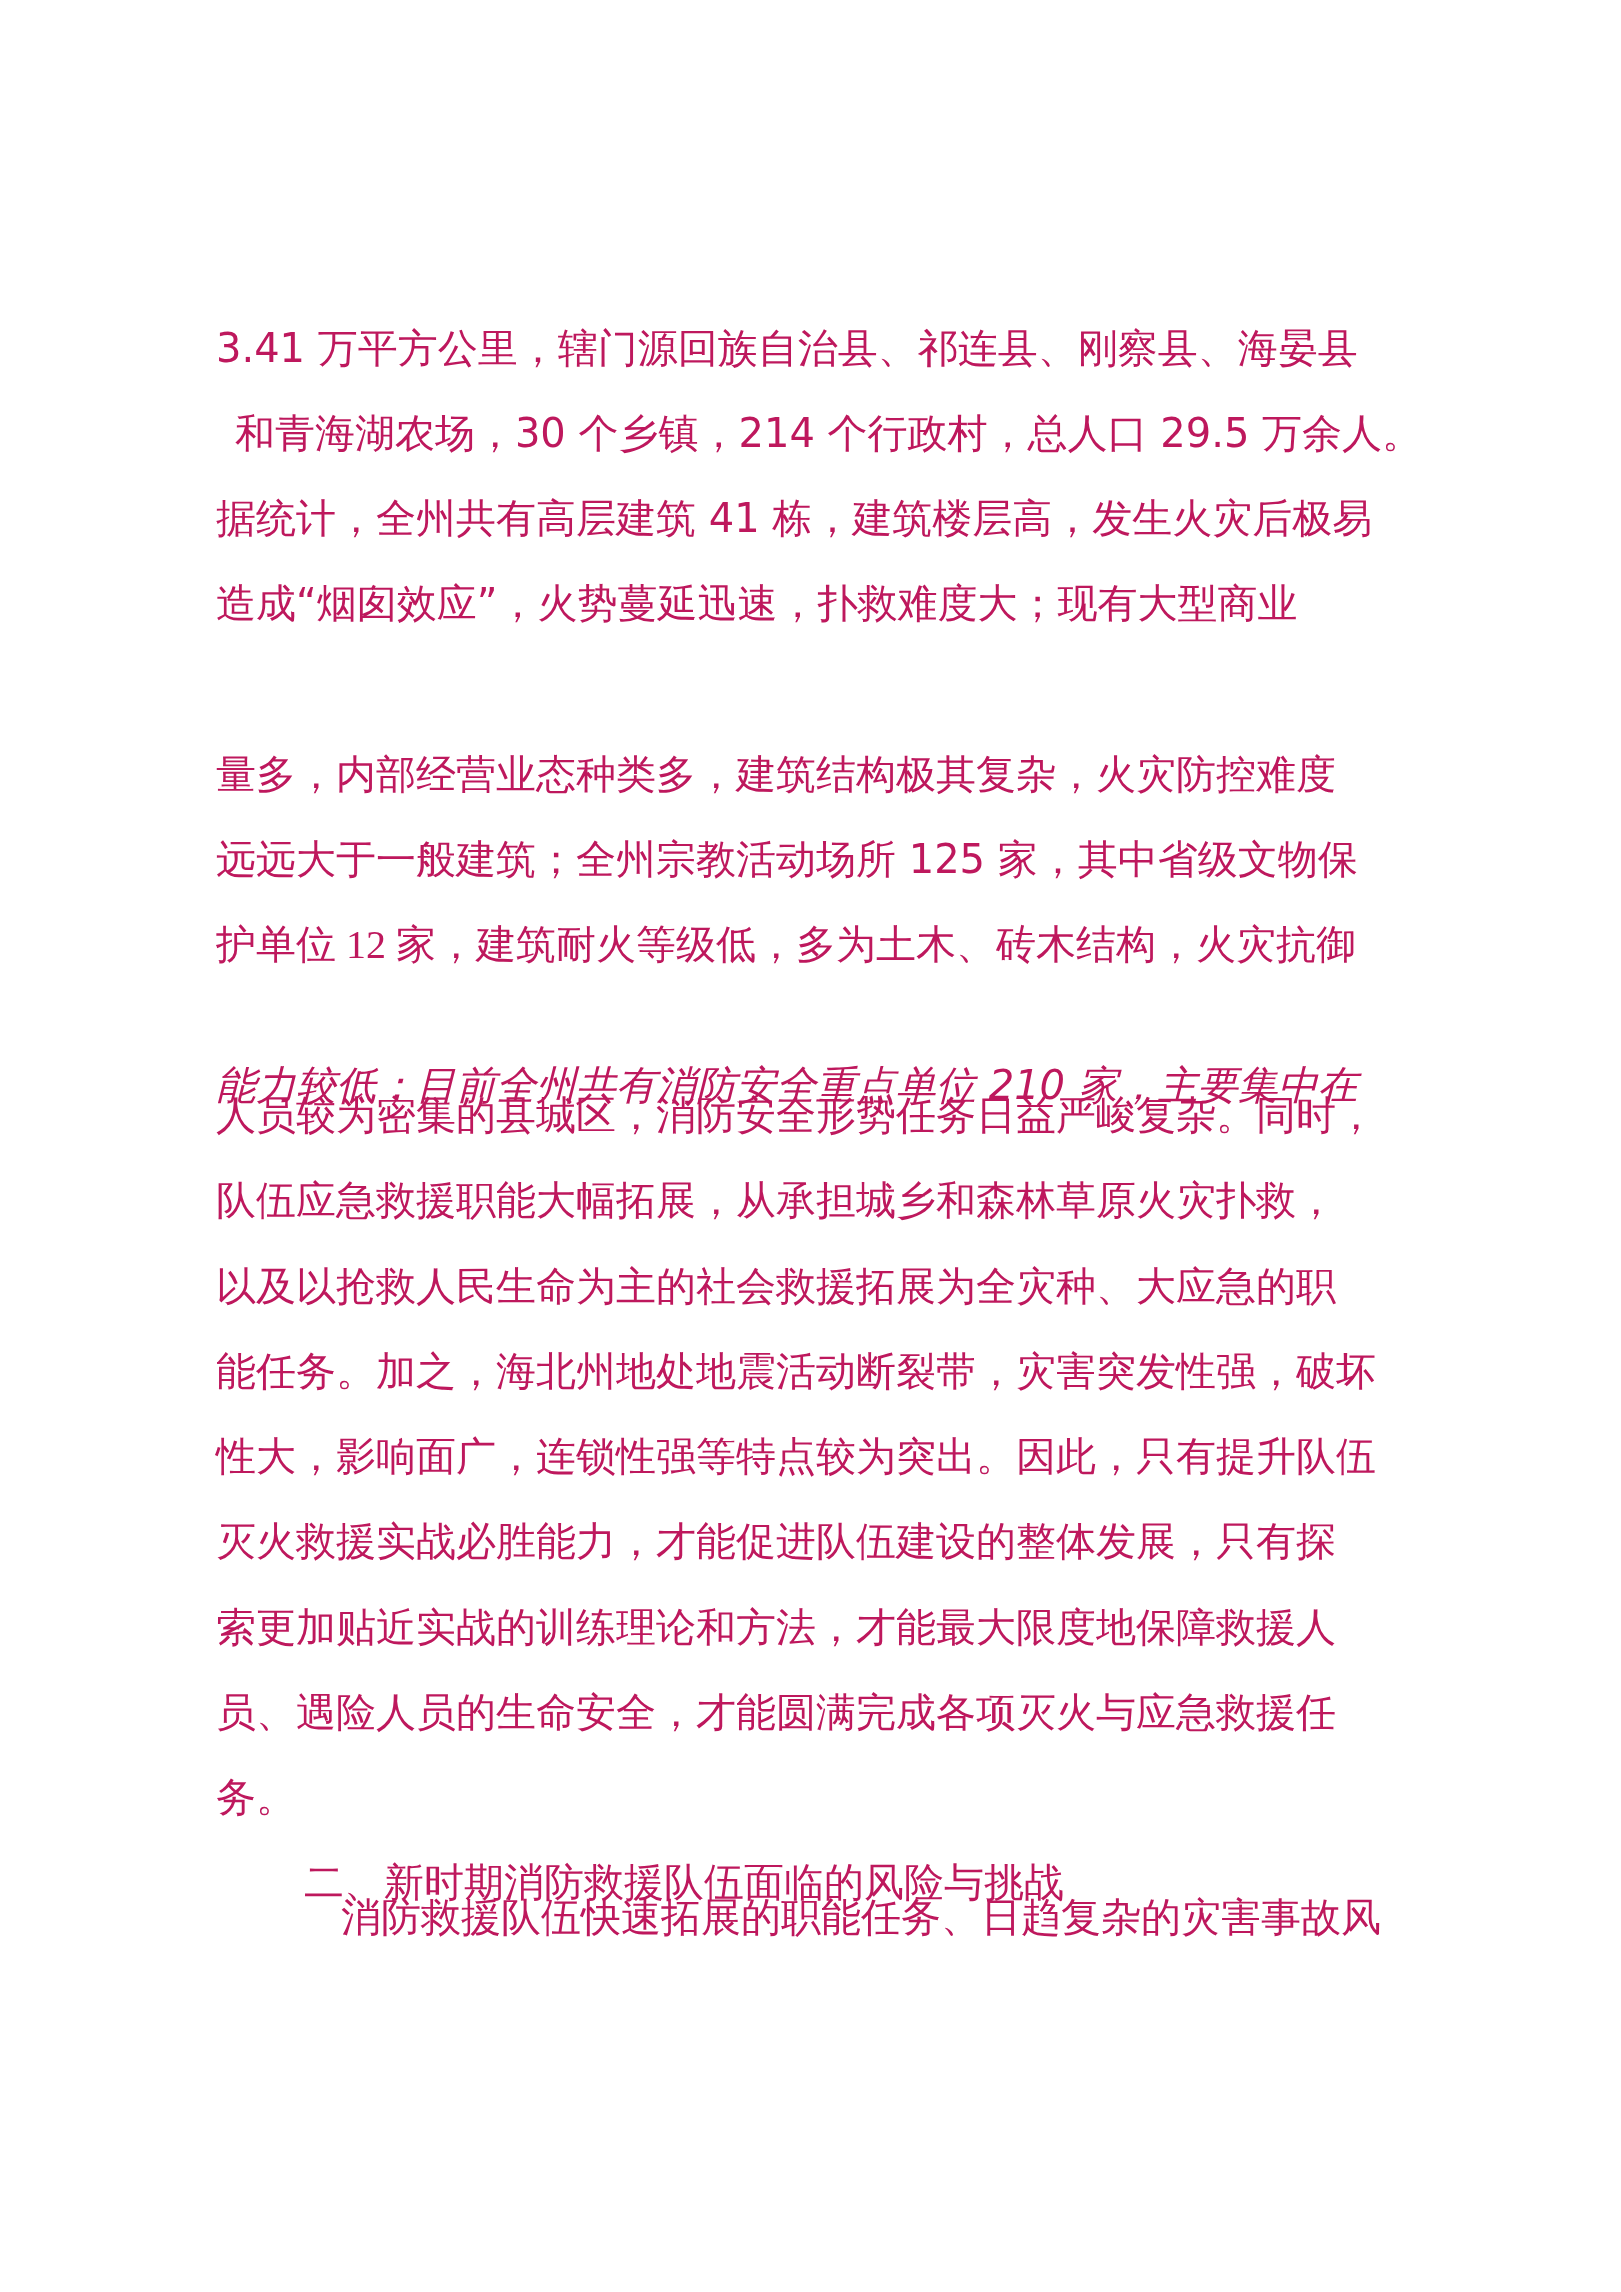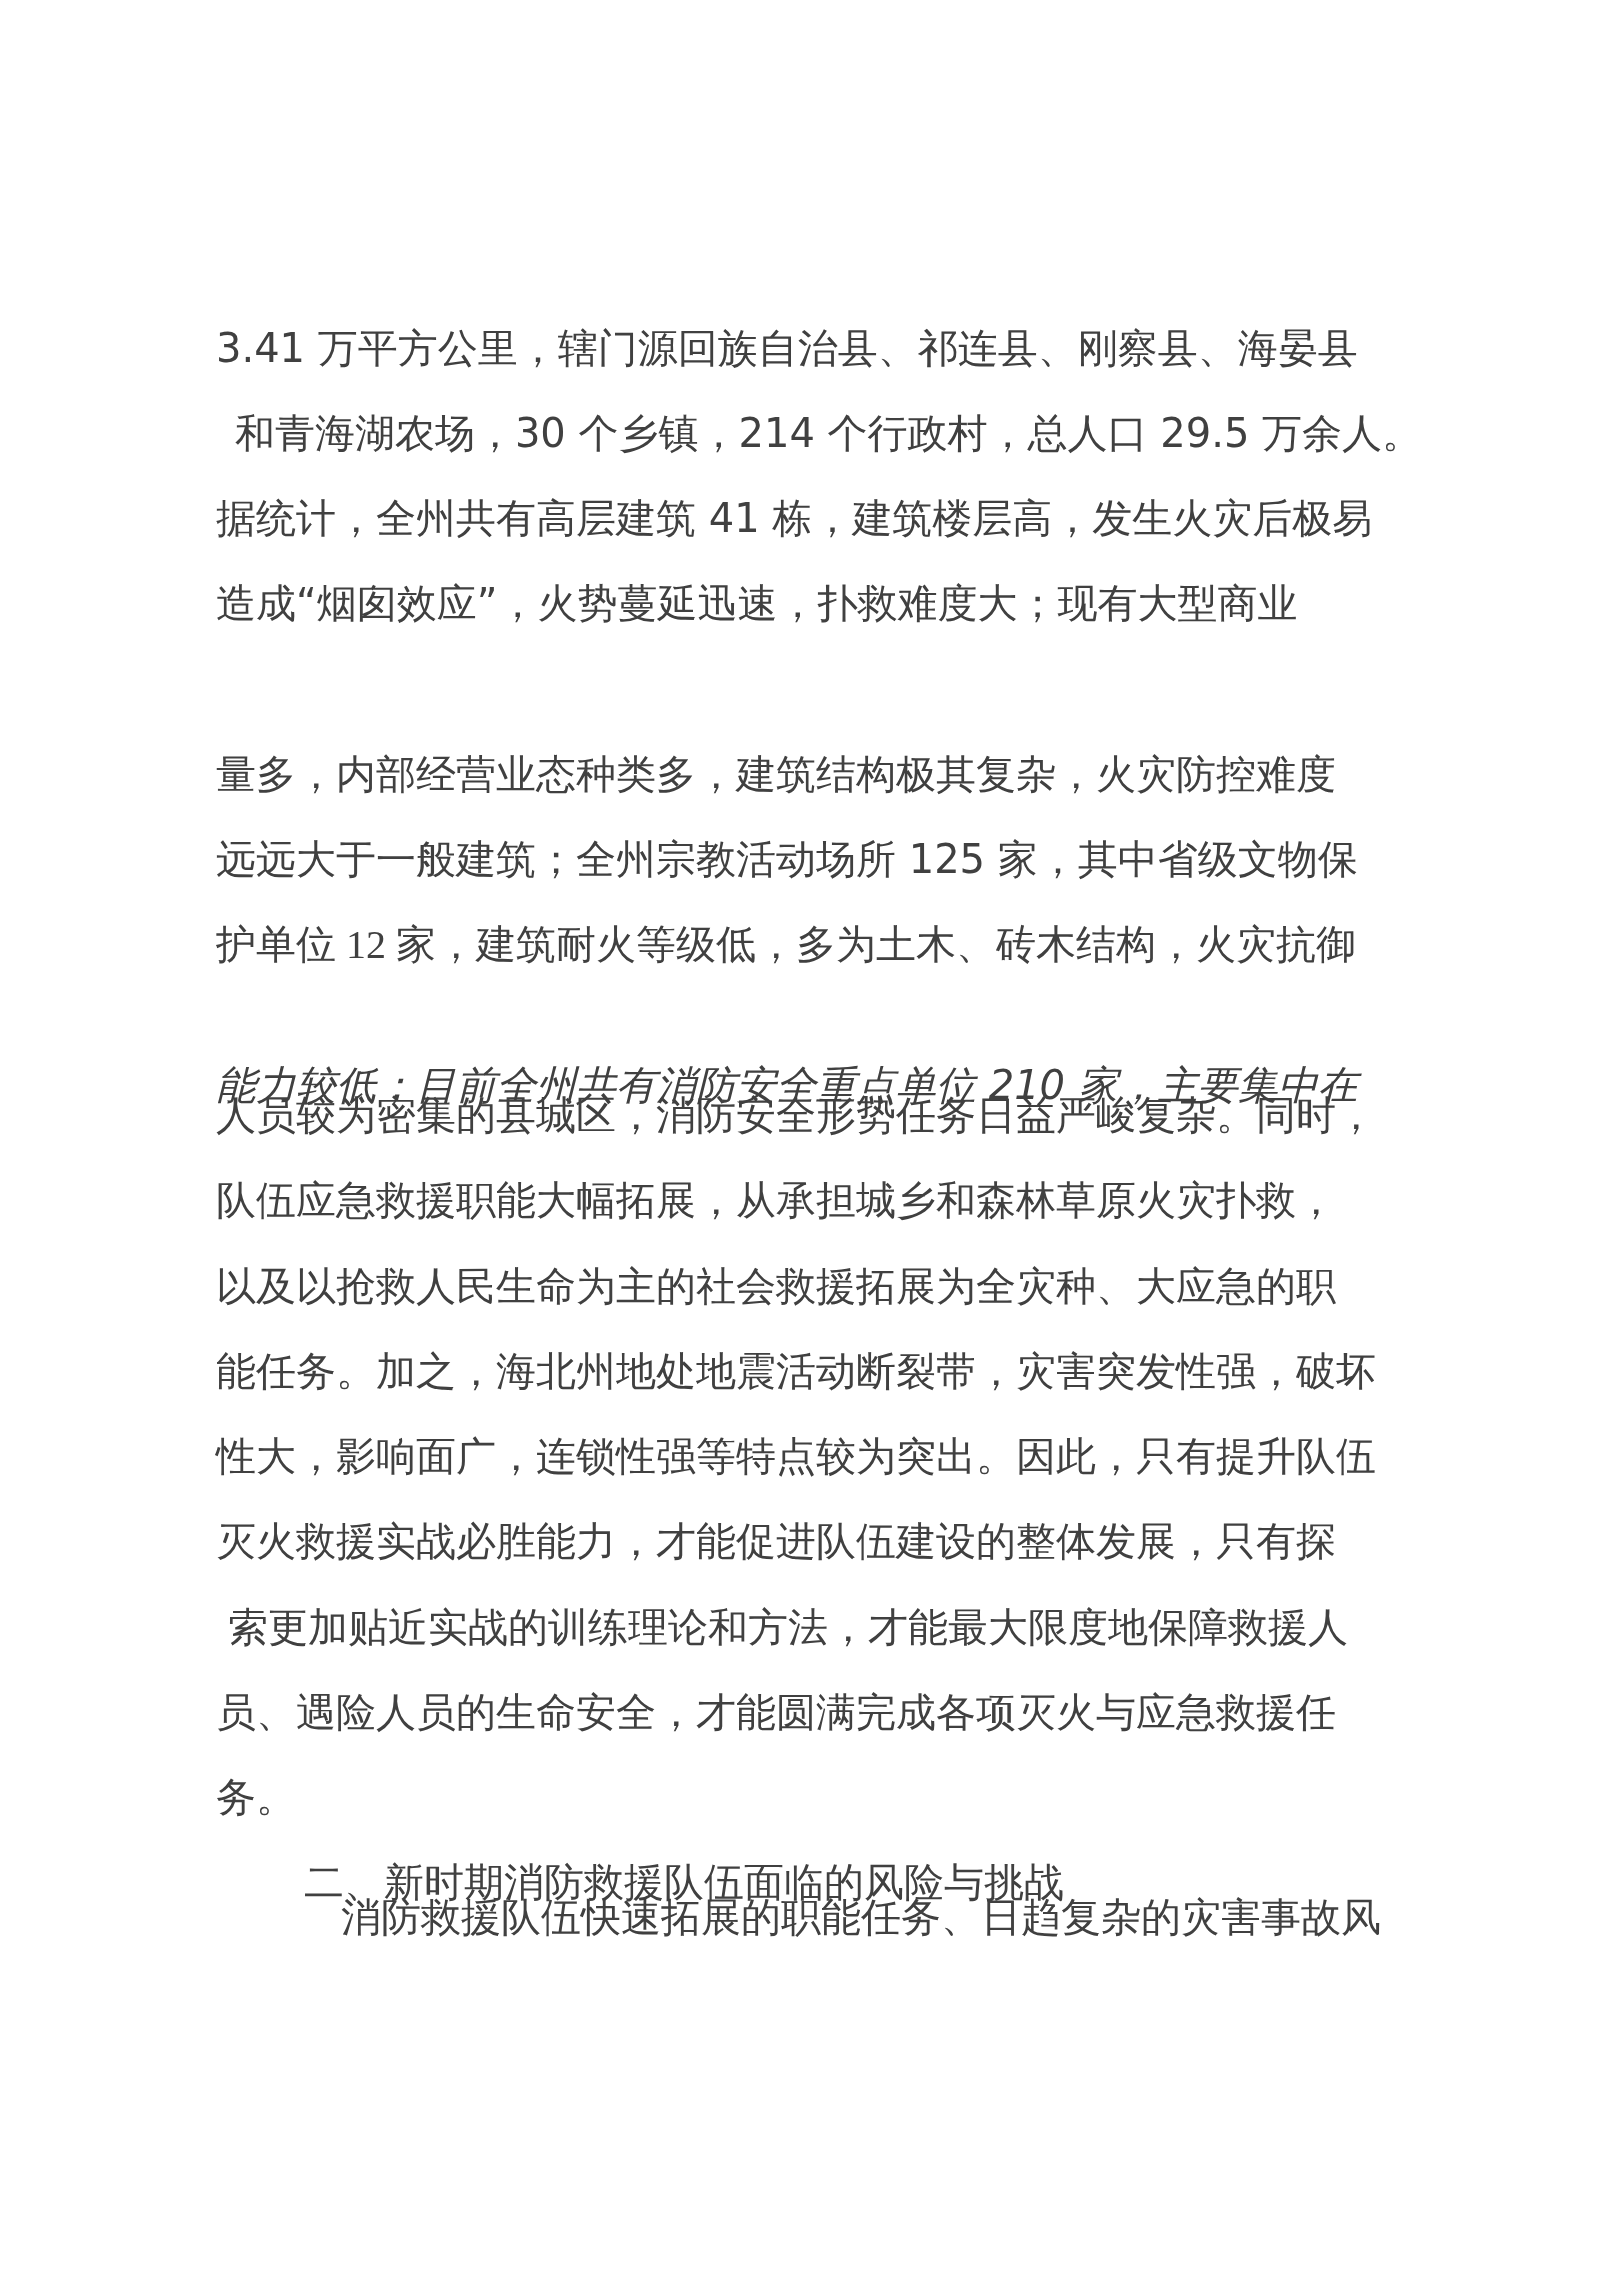--- a/index.html
+++ b/index.html
@@ -8,21 +8,21 @@
       position: absolute; left: 0; top: 0; width: 1621px; height: 2293px; background: #ffffff;
     }
     .line {
       position: absolute;
       left: 216px;
       width: 1225px;
       height: 59px;
       font-family: "DejaVu Sans", sans-serif;
       font-size: 40px;
       line-height: 59px;
-      color: #404040;
+      color: #be185d;
       white-space: nowrap;
       letter-spacing: 0px;
     }
     .indent { left: 304px; }
   </style>
 </head>
 <body>
 
 <div class="page">
   <div class="line" style="top:319px;">3.41 万平方公里，辖门源回族自治县、祁连县、刚察县、海晏县</div>
@@ -32,19 +32,19 @@
   <div class="line" style="top:745px;">量多，内部经营业态种类多，建筑结构极其复杂，火灾防控难度</div>
   <div class="line" style="top:830px;">远远大于一般建筑；全州宗教活动场所 125 家，其中省级文物保</div>
   <div class="line" style="top:915px;font-family:Liberation Serif, serif;">护单位 12 家，建筑耐火等级低，多为土木、砖木结构，火灾抗御</div>
   <div class="line" style="top:1056px;font-style:italic;">能力较低；目前全州共有消防安全重点单位 210 家，主要集中在</div>
   <div class="line" style="top:1086px;">人员较为密集的县城区，消防安全形势任务日益严峻复杂。同时，</div>
   <div class="line" style="top:1171px;">队伍应急救援职能大幅拓展，从承担城乡和森林草原火灾扑救，</div>
   <div class="line" style="top:1257px;">以及以抢救人民生命为主的社会救援拓展为全灾种、大应急的职</div>
   <div class="line" style="top:1342px;">能任务。加之，海北州地处地震活动断裂带，灾害突发性强，破坏</div>
   <div class="line" style="top:1427px;">性大，影响面广，连锁性强等特点较为突出。因此，只有提升队伍</div>
   <div class="line" style="top:1512px;">灭火救援实战必胜能力，才能促进队伍建设的整体发展，只有探</div>
-  <div class="line" style="top:1598px;margin-left:12px;">索更加贴近实战的训练理论和方法，才能最大限度地保障救援人</div>
+  <div class="line" style="top:1598px;">索更加贴近实战的训练理论和方法，才能最大限度地保障救援人</div>
   <div class="line" style="top:1683px;">员、遇险人员的生命安全，才能圆满完成各项灭火与应急救援任</div>
   <div class="line" style="top:1768px;">务。</div>
   <div class="line indent" style="top:1853px;">二、新时期消防救援队伍面临的风险与挑战</div>
   <div class="line indent" style="top:1888px;margin-left:37px;">消防救援队伍快速拓展的职能任务、日趋复杂的灾害事故风</div>
 </div>
 
 
 </body></html>

